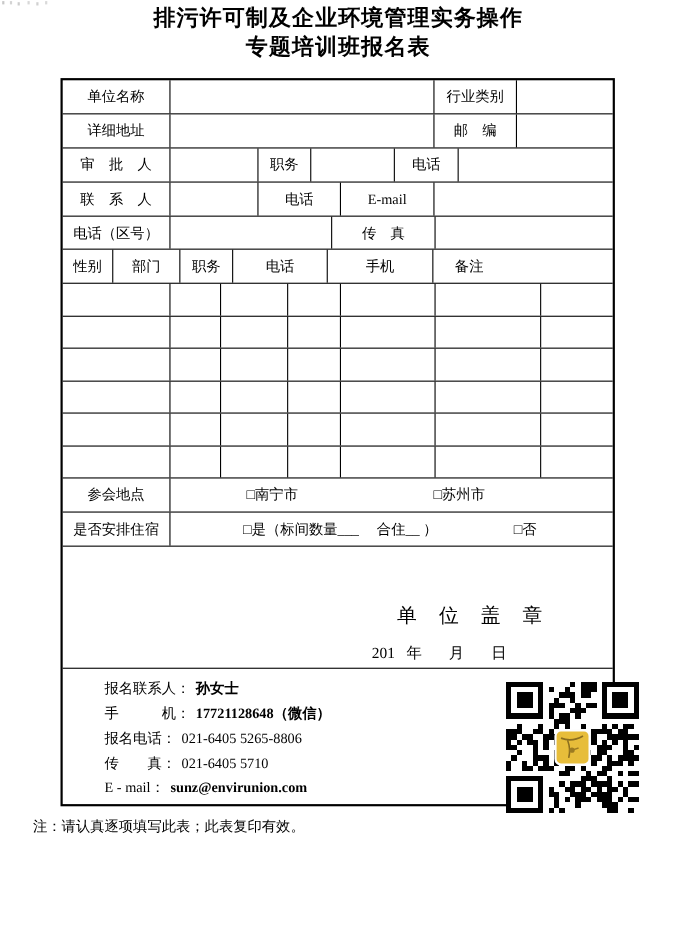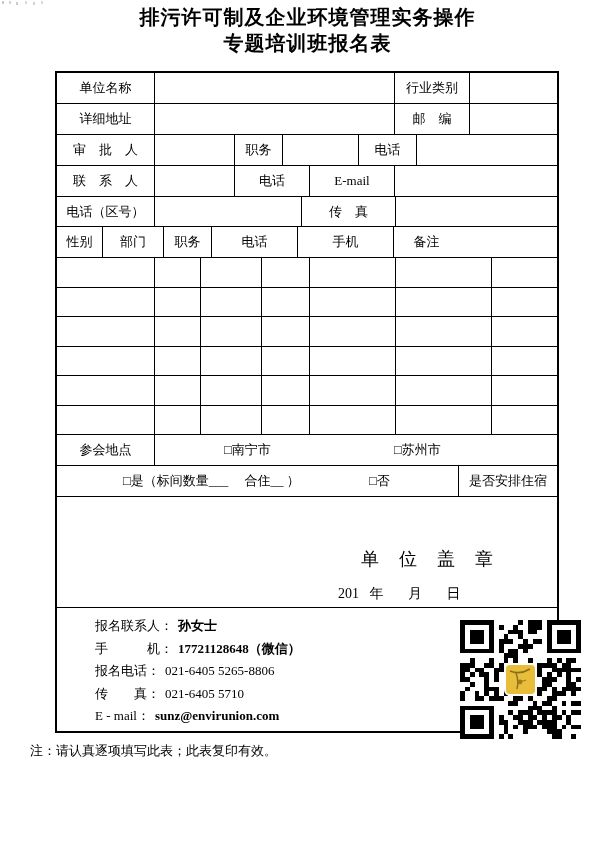--- a/index.html
+++ b/index.html
@@ -146,22 +146,22 @@
         <div class="tcell value" style="width: 48px;"></div>
         <div class="tcell value" style="width: 86px;"></div>
         <div class="tcell value" style="width: 96px;"></div>
         <div class="tcell value" style="width: 65px;"></div>
       </div>
       <div class="trow" style="height: 31px;">
         <div class="tcell label" style="width: 98px;">参会地点</div>
         <div class="tcell options" style="width: 402px;"><span class="opt" style="left: 69px;">□南宁市</span><span class="opt" style="left: 239px;">□苏州市</span></div>
       </div>
       <div class="trow" style="height: 31px;">
+        <div class="tcell label" style="width: 98px;">是否安排住宿</div>
         <div class="tcell options" style="width: 402px;"><span class="opt" style="left: 66px;">□是（标间数量___　 合住__ ）</span><span class="opt" style="left: 312px;">□否</span></div>
-        <div class="tcell label" style="width: 98px;">是否安排住宿</div>
       </div>
       <div class="trow" style="height: 111px;">
         <div class="tcell seal seal-cell" style="width: 500px;"><div class="seal1">单　位　盖　章</div><div class="seal2">201   年       月       日</div></div>
       </div>
       <div class="trow" style="height: 123px; padding-left: 32px;">
         <div class="tcell contact contact-cell" style="width: 500px;"><div class="clines"><div class="cline"><span class="lab">报名联系人：</span><span class="val bold">孙女士</span></div><div class="cline"><span class="lab">手　　　机：</span><span class="val bold">17721128648（微信）</span></div><div class="cline"><span class="lab">报名电话：</span><span class="val">021-6405 5265-8806</span></div><div class="cline"><span class="lab">传　　真：</span><span class="val">021-6405 5710</span></div><div class="cline"><span class="lab">E - mail：</span><span class="val bold">sunz@envirunion.com</span></div></div><div class="qr"><svg viewBox="0 0 25 25" width="121" height="119" preserveAspectRatio="none" shape-rendering="crispEdges">
               <rect x="12" y="0" width="1" height="1" fill="#000"></rect>
               <rect x="14" y="0" width="1" height="1" fill="#000"></rect>
               <rect x="15" y="0" width="1" height="1" fill="#000"></rect>
               <rect x="16" y="0" width="1" height="1" fill="#000"></rect>

